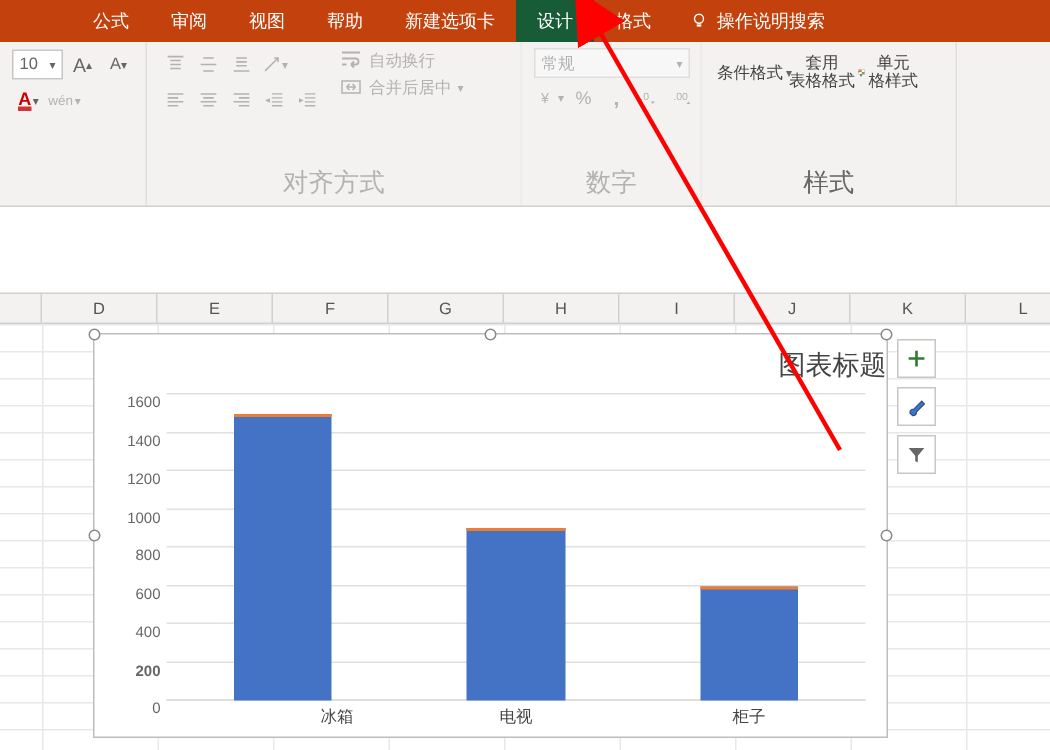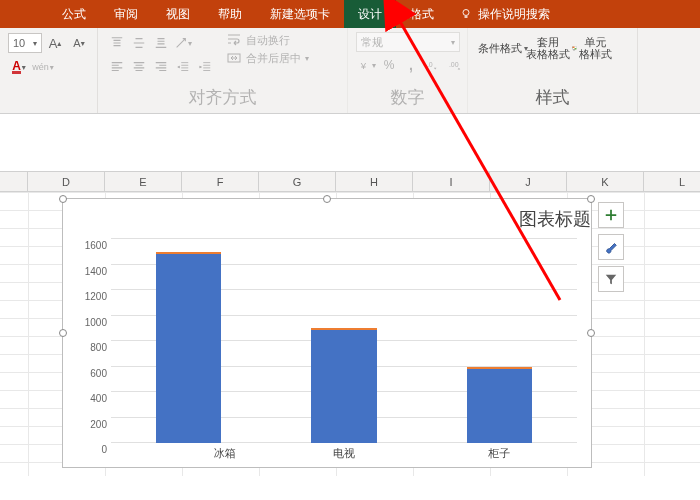--- a/index.html
+++ b/index.html
@@ -6,21 +6,21 @@
   body { background: #fff; width: 700px; height: 500px; overflow: hidden; position: relative; }
 
   
   .ribbon-tabs { background: #c2410c; height: 28px; display: flex; align-items: stretch; color: #fff; font-size: 12px; padding-left: 48px; }
   .ribbon-tab { padding: 0 14px; display: flex; align-items: center; cursor: pointer; white-space: nowrap; }
   .ribbon-tab.highlight { background: #185c37; }
   .tell-me { display: flex; align-items: center; gap: 6px; padding: 0 12px; }
   .bulb { width: 12px; height: 12px; }
 
   
-  .ribbon-body { background: #f3f2f1; border-bottom: 1px solid #d0d0d0; height: 86px; display: flex; position: relative; }
+  .ribbon-body { background: #f3f2f1; border-bottom: 1px solid #d0d0d0; height: 110px; display: flex; position: relative; }
   .group { border-right: 1px solid #e1dfdd; padding: 4px 8px 2px 8px; display: flex; flex-direction: column; justify-content: space-between; }
   .group-controls { display: flex; gap: 4px; align-items: flex-start; flex: 1; }
   .group-label { text-align: center; font-size: 17px; color: #666; padding-bottom: 2px; }
   .btn-sm { width: 22px; height: 22px; display: flex; align-items: center; justify-content: center; color: #666; font-size: 12px; cursor: pointer; }
   .btn-sm svg { width: 14px; height: 14px; }
   .stack { display: flex; flex-direction: column; gap: 2px; }
   .combo { height: 20px; border: 1px solid #c8c6c4; background: #fff; font-size: 11px; display: flex; align-items: center; padding: 0 4px; gap: 4px; color: #666; }
   .combo .caret { margin-left: auto; font-size: 8px; }
   .big-btn { width: 44px; display: flex; flex-direction: row; align-items: center; justify-content: flex-start; padding-top: 4px; font-size: 11px; color: #444; cursor: pointer; gap: 2px; }
   .big-btn svg { width: 24px; height: 24px; }
@@ -304,21 +304,21 @@
     <div class="sel-handle h-n"></div>
     <div class="sel-handle h-ne"></div>
     <div class="sel-handle h-w"></div>
     <div class="sel-handle h-e"></div>
 
     <div class="chart-title">图表标题</div>
 
     <div class="plot" id="plot">
       <div class="y-axis" id="y-axis">
           <div class="y-tick" style="bottom: calc(0% - 6px);">0</div>
-          <div class="y-tick" style="bottom: calc(12.5% - 6px);">200</div>
+          <div class="y-tick" style="bottom: calc(12.5% - 6px); font-weight: bold;">200</div>
           <div class="y-tick" style="bottom: calc(25% - 6px);">400</div>
           <div class="y-tick" style="bottom: calc(37.5% - 6px);">600</div>
           <div class="y-tick" style="bottom: calc(50% - 6px);">800</div>
           <div class="y-tick" style="bottom: calc(62.5% - 6px);">1000</div>
           <div class="y-tick" style="bottom: calc(75% - 6px);">1200</div>
           <div class="y-tick" style="bottom: calc(87.5% - 6px);">1400</div>
           <div class="y-tick" style="bottom: calc(100% - 6px);">1600</div>
         </div>
       <div class="baseline"></div>
     <div class="y-grid" style="bottom: 0%;"></div>

